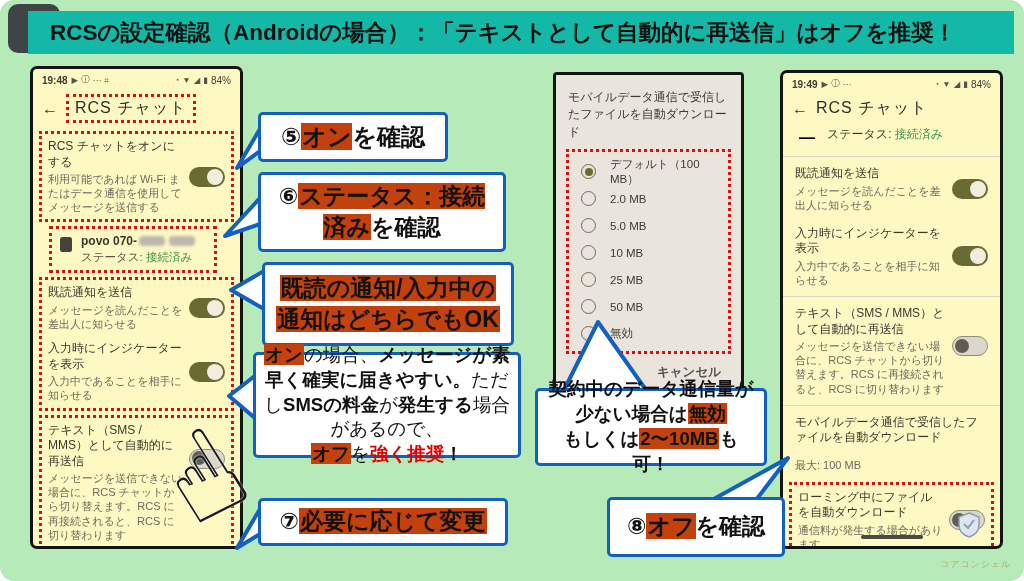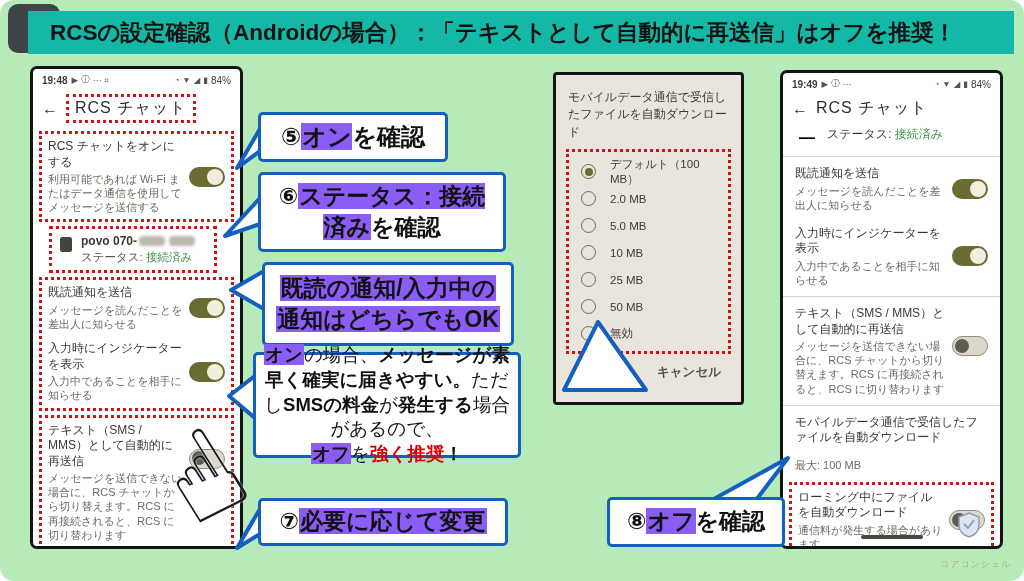--- a/index.html
+++ b/index.html
@@ -6,21 +6,21 @@
   *{box-sizing:border-box;font-family:"Liberation Sans","DejaVu Sans",sans-serif;}
   .canvas{position:relative;width:1024px;height:581px;background:#b7eab9;border-radius:14px;overflow:hidden;}
 
   
   .corner{position:absolute;left:8px;top:4px;width:52px;height:49px;background:#3f4446;border-radius:10px;}
   .titlebar{position:absolute;left:28px;top:11px;width:986px;height:43px;background:#14b8a6;
             display:flex;align-items:center;padding-left:22px;}
   .titlebar h1{margin:0;font-size:22.5px;font-weight:bold;color:#111;letter-spacing:0;}
 
   
-  .phone{position:absolute;background:#ffffff;border:3px solid #141414;border-radius:7px;overflow:hidden;}
+  .phone{position:absolute;background:#fef9c3;border:3px solid #141414;border-radius:7px;overflow:hidden;}
   .ph-left{left:30px;top:66px;width:213px;height:483px;}
   .ph-right{left:780px;top:70px;width:223px;height:479px;}
   .dialog{position:absolute;left:553px;top:72px;width:191px;height:333px;background:#eae5dc;
           border:3px solid #141414;border-radius:4px;padding:12px 10px 8px 10px;}
 
   .statusbar{display:flex;align-items:center;font-size:10px;color:#3c3c36;padding:5px 9px 0 9px;}
   .statusbar .time{font-weight:bold;margin-right:4px;}
   .statusbar .micro{font-size:8.5px;color:#55534b;margin-right:3px;}
   .statusbar .sp{flex:1;}
   .phead{display:flex;align-items:center;padding:8px 9px 4px 9px;}
@@ -57,21 +57,21 @@
   .radio{width:15px;height:15px;border:1.8px solid #6e6c5e;border-radius:50%;margin:0 14px 0 6px;position:relative;flex:0 0 auto;}
   .opt.sel .radio{border-color:#6a6a33;}
   .opt.sel .radio::after{content:'';position:absolute;left:2.5px;top:2.5px;width:8px;height:8px;border-radius:50%;background:#6a6a33;}
   .optlabel{font-size:11.5px;color:#3c3a33;}
   .cancel{text-align:right;font-size:12.5px;color:#56544a;margin:10px 10px 0 0;font-weight:bold;}
 
   
   .callout{position:absolute;background:#ffffff;border:3.5px solid #1460c0;border-radius:5px;
            display:flex;align-items:center;justify-content:center;text-align:center;
            color:#111;font-weight:bold;z-index:6;padding:4px 8px;line-height:1.35;}
-  .hl{background:#8b5cf6;padding:0 1px;}
+  .hl{background:#c2410c;padding:0 1px;}
   .redtx{color:#e00000;}
   .tail{position:absolute;z-index:5;}
   .tail polygon{fill:#ffffff;stroke:#1460c0;stroke-width:4;stroke-linejoin:round;}
 
   .hand{position:absolute;left:168px;top:408px;font-size:118px;color:#1a1a1a;transform:rotate(-32deg);z-index:7;
         font-family:"DejaVu Sans",sans-serif;text-shadow:0 0 2px #fff;}
 
   .handle{position:absolute;left:50%;bottom:7px;transform:translateX(-50%);width:62px;height:4px;border-radius:2px;background:#4a4a44;}
   .shield{position:absolute;left:958px;top:512px;z-index:8;}
   .wm{position:absolute;left:940px;top:558px;font-size:9px;color:#b7a96c;z-index:8;letter-spacing:1px;}
@@ -289,22 +289,25 @@
   </div>
 
   <div class="callout" style="left:253px;top:352px;width:268px;height:106px;font-size:18.5px;">
     <div><span class="hl">オン</span><span style="font-weight:normal">の場合、</span><span>メッセージが素早く確実に届きやすい。</span><span style="font-weight:normal">ただし</span><span>SMSの料金</span><span style="font-weight:normal">が</span><span>発生する</span><span style="font-weight:normal">場合があるので、</span><br><span class="hl">オフ</span><span style="font-weight:normal">を</span><span class="redtx">強く推奨</span><span>！</span></div>
   </div>
 
   <div class="callout" style="left:258px;top:498px;width:250px;height:48px;font-size:23px;">
     <div><span>⑦</span><span class="hl">必要に応じて変更</span></div>
   </div>
 
-
-  <div class="callout" style="left:607px;top:497px;width:178px;height:50px;font-size:23px;">
+  <div class="callout" style="left:535px;top:388px;width:232px;height:78px;font-size:18.5px;">
+    <div><span>契約中のデータ通信量が</span><br><span>少ない場合は</span><span class="hl">無効</span><br><span>もしくは</span><span class="hl">2〜10MB</span><span>も可！</span></div>
+  </div>
+
+  <div class="callout" style="left:607px;top:497px;width:178px;height:60px;font-size:23px;">
     <div><span>⑧</span><span class="hl">オフ</span><span>を確認</span></div>
   </div>
 
   <div class="hand"><span>☝</span></div>
 
   <svg class="shield" width="22" height="26" viewBox="0 0 22 26">
     <path d="M11 1 L21 5 V13 C21 19 17 23 11 25 C5 23 1 19 1 13 V5 Z" fill="#dfe5ef" stroke="#8d9cb8" stroke-width="1.5"></path>
     <path d="M6 12 L10 16 L16 8" fill="none" stroke="#8d9cb8" stroke-width="2"></path>
   </svg>
   <div class="wm">コアコンシェル</div>

